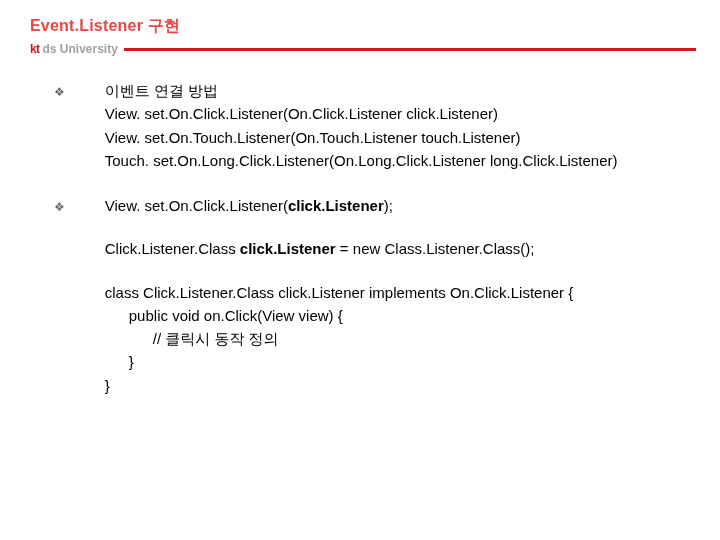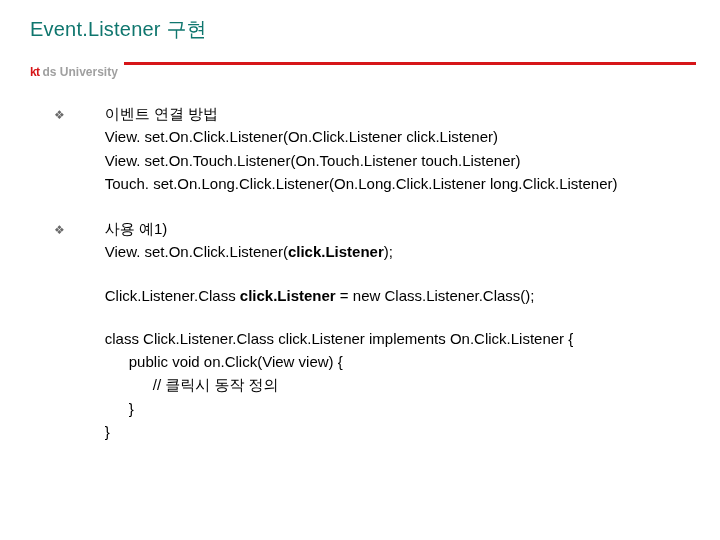--- a/index.html
+++ b/index.html
@@ -16,37 +16,36 @@
     height: 100%;
     padding: 16px 24px 24px 24px;
     position: relative;
   }
   .title-row {
     display: flex;
     align-items: baseline;
     padding-left: 6px;
   }
   .title {
-    font-size: 20px;
-    font-weight: 400;
-    color: #0f766e;
+    font-size: 16px;
+    font-weight: 700;
+    color: #ef4444;
     letter-spacing: 0.2px;
   }
   .sub-row {
     margin-top: 6px;
     padding-left: 6px;
     display: flex;
     align-items: center;
     gap: 0;
   }
   .kt-logo {
     display: flex;
     align-items: baseline;
     gap: 1px;
-    margin-top: 17px;
   }
   .kt-kt {
     font-size: 12px;
     font-weight: 800;
     color: #d61518;
     letter-spacing: -0.6px;
     line-height: 1;
   }
   .kt-ds {
     font-size: 12px;
@@ -110,21 +109,20 @@
         <div class="bullet-head">이벤트 연결 방법</div>
         <div class="code-line">View. set.On.Click.Listener(On.Click.Listener click.Listener)</div>
         <div class="code-line">View. set.On.Touch.Listener(On.Touch.Listener touch.Listener)</div>
         <div class="code-line">Touch. set.On.Long.Click.Listener(On.Long.Click.Listener long.Click.Listener)</div>
       </div>
     </div>
 
     <div class="bullet-block">
       <span class="bullet-marker">❖</span>
       <div class="bullet-body">
-        <div class="bullet-head">사용 예1)</div>
         <div class="code-line"><span>View. set.On.Click.Listener(</span><span class="bold-var">click.Listener</span><span>);</span></div>
 
         <div class="spacer"></div>
 
         <div class="code-line"><span>Click.Listener.Class </span><span class="bold-var">click.Listener</span><span> = new Class.Listener.Class();</span></div>
 
         <div class="spacer"></div>
 
         <div class="code-line">class Click.Listener.Class click.Listener implements On.Click.Listener {</div>
         <div class="code-line indent1">public void on.Click(View view) {</div>

